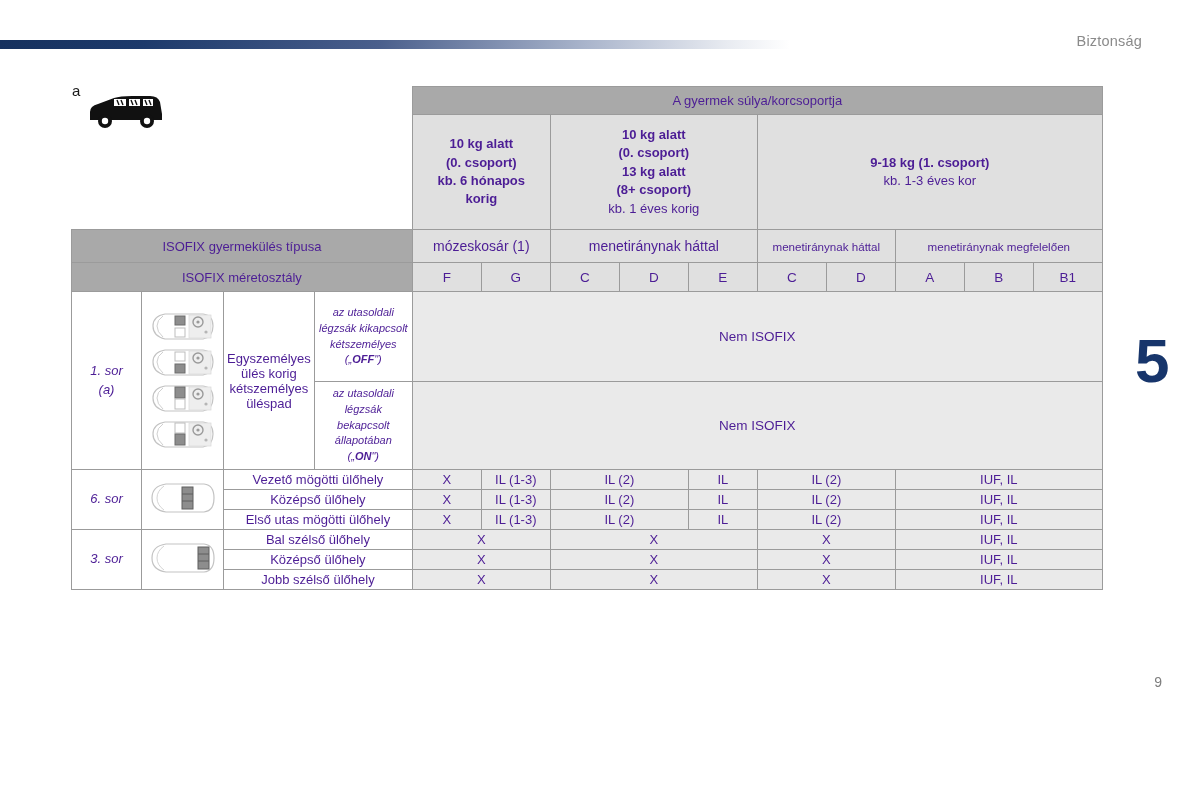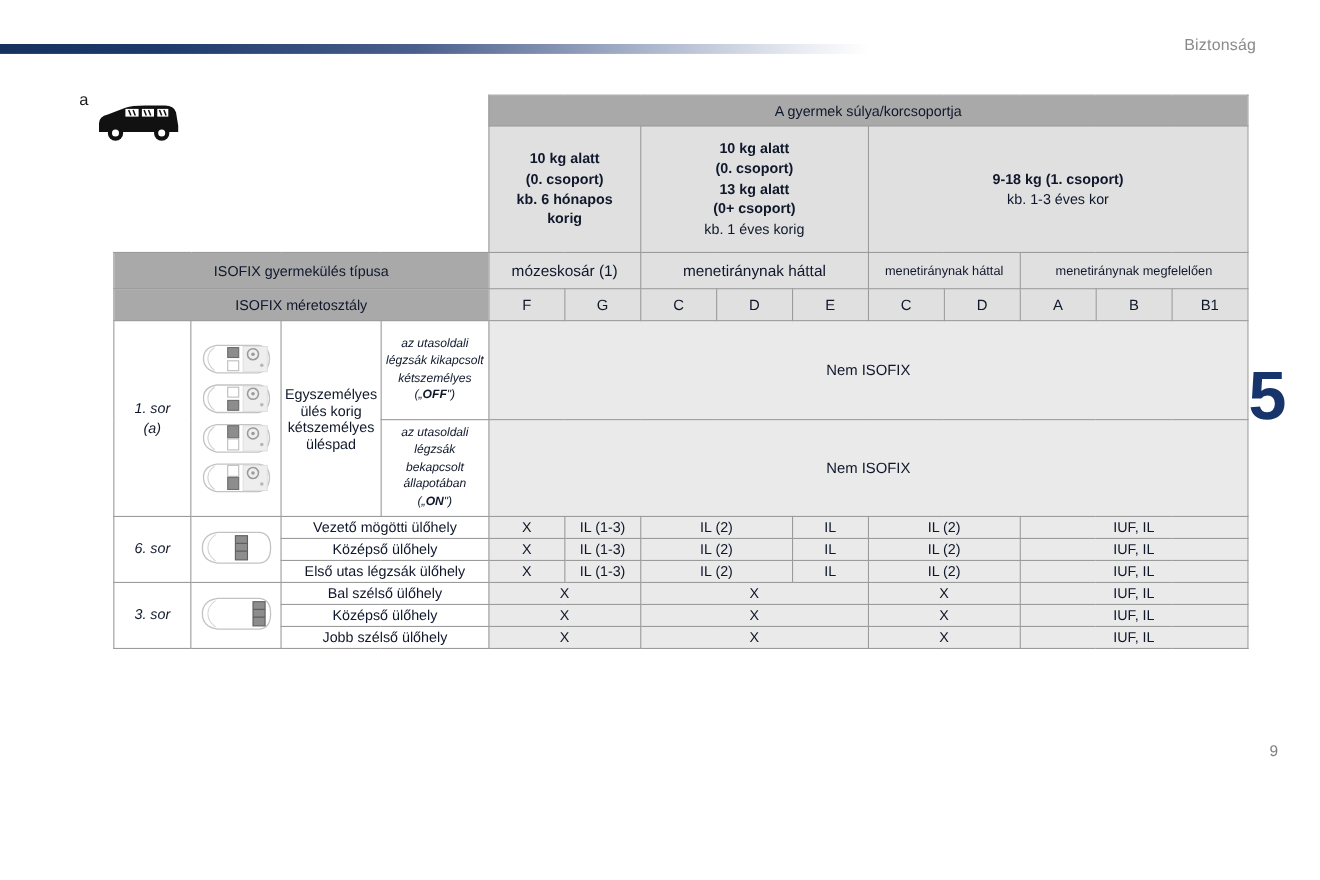--- a/index.html
+++ b/index.html
@@ -64,22 +64,21 @@
   }
   #vehicle-badge svg { position: absolute; left: 18px; top: 10px; }
 
   
   #isofix-table {
     position: absolute;
     left: 71px; top: 86px;
     border-collapse: collapse;
     table-layout: fixed;
     font-size: 12.5px;
-    color: #0f172a;
-    margin-left: 32px;
+    color: #4c1d95;
   }
   #isofix-table td, #isofix-table th {
     border: 1px solid #9b9b9b;
     padding: 2px 3px;
     text-align: center;
     vertical-align: middle;
     font-weight: normal;
   }
   .hdr-dark { background: #a9a9a9; font-weight: bold; font-size: 13px; }
   .hdr-light { background: #e0e0e0; }
@@ -168,21 +167,21 @@
         <td class="hdr-light weight-cell" colspan="2" style="height:115px">
           <div class="bold-line">10 kg alatt</div>
           <div class="bold-line">(0. csoport)</div>
           <div class="bold-line">kb. 6 hónapos</div>
           <div class="bold-line">korig</div>
         </td>
         <td class="hdr-light weight-cell" colspan="3">
           <div class="bold-line">10 kg alatt</div>
           <div class="bold-line">(0. csoport)</div>
           <div class="bold-line">13 kg alatt</div>
-          <div class="bold-line">(0+ csoport)</div>
+          <div class="bold-line">(8+ csoport)</div>
           <div class="reg-line">kb. 1 éves korig</div>
         </td>
         <td class="hdr-light weight-cell" colspan="5">
           <div class="bold-line">9-18 kg (1. csoport)</div>
           <div class="reg-line">kb. 1-3 éves kor</div>
         </td>
       </tr>
 
       <tr>
         <td class="hdr-dark-row" colspan="4" style="height:33px">ISOFIX gyermekülés típusa</td>
@@ -298,21 +297,21 @@
       <tr>
         <td class="desc-cell" colspan="2">Középső ülőhely</td>
         <td class="cell-grey data-val">X</td>
         <td class="cell-grey data-val">IL (1-3)</td>
         <td class="cell-grey data-val" colspan="2">IL (2)</td>
         <td class="cell-grey data-val">IL</td>
         <td class="cell-grey data-val" colspan="2">IL (2)</td>
         <td class="cell-grey data-val" colspan="3">IUF, IL</td>
       </tr>
       <tr>
-        <td class="desc-cell" colspan="2">Első utas légzsák ülőhely</td>
+        <td class="desc-cell" colspan="2">Első utas mögötti ülőhely</td>
         <td class="cell-grey data-val">X</td>
         <td class="cell-grey data-val">IL (1-3)</td>
         <td class="cell-grey data-val" colspan="2">IL (2)</td>
         <td class="cell-grey data-val">IL</td>
         <td class="cell-grey data-val" colspan="2">IL (2)</td>
         <td class="cell-grey data-val" colspan="3">IUF, IL</td>
       </tr>
 
       <tr>
         <td class="cell-white row-label" rowspan="3">

